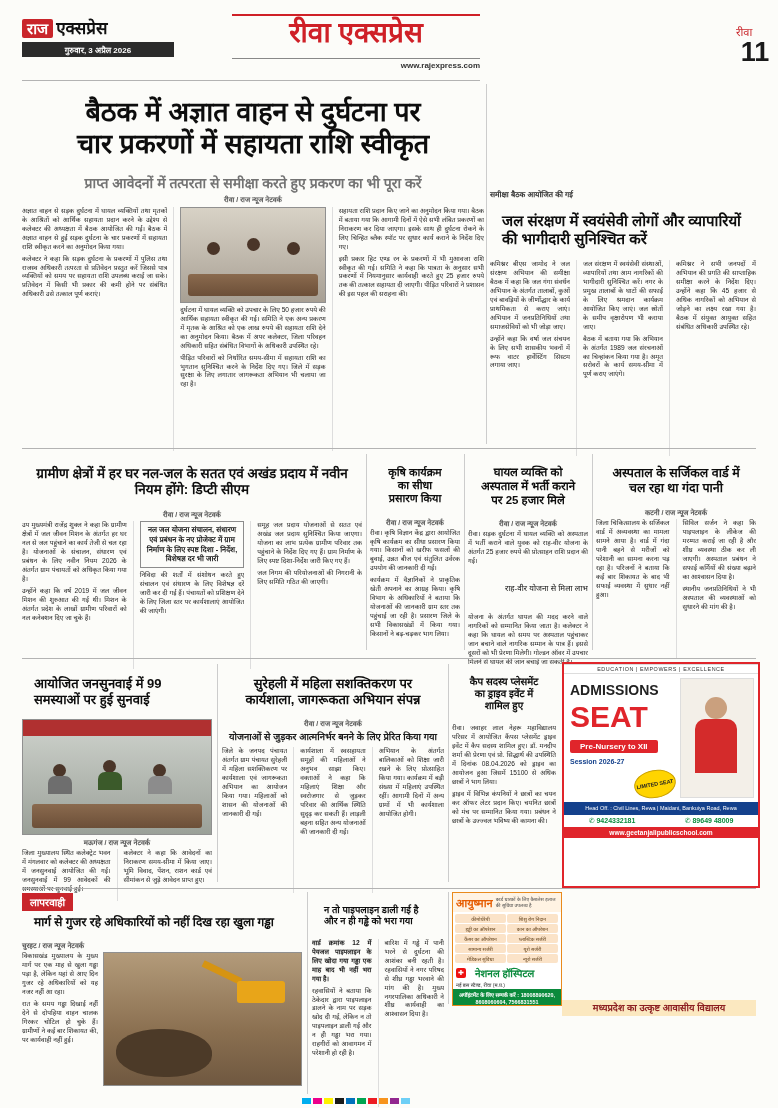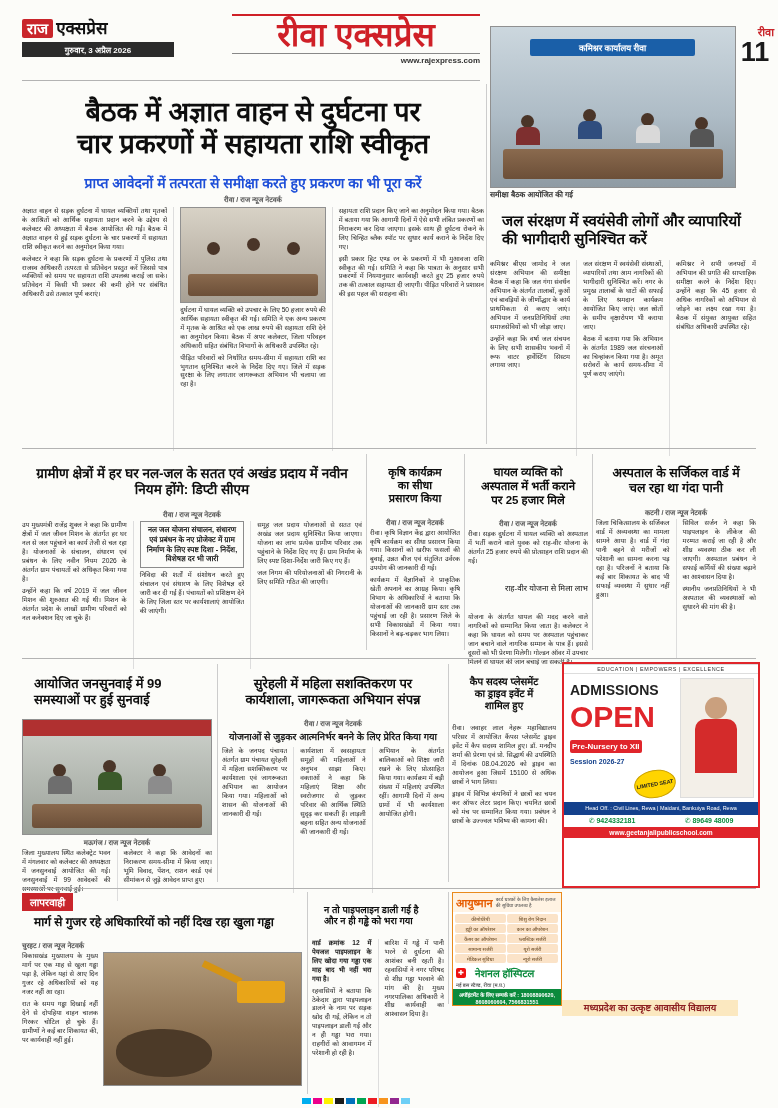--- a/index.html
+++ b/index.html
@@ -16,24 +16,24 @@
   .cols>div{flex:1;min-width:0;overflow:hidden}
   .cols>div+div{border-left:1px solid #ddd;margin-left:6px;padding-left:6px}
   .lede-bold{font-weight:bold}
   .crosshead{font-weight:normal;text-align:right;font-size:8px;margin:18px 0;color:#111}
   .boxed{border:1px solid #8c8c8c;padding:3px;font-size:7.4px;font-weight:bold;text-align:center;margin:0 0 3px;line-height:1.3}
   .kicker{background:#c9252b;color:#fff;font-weight:bold;font-size:10px;padding:2px 8px;display:inline-block}
   
   .brand-raj{background:#c9252b;color:#fff;font-weight:800;font-size:15px;padding:1px 5px;border-radius:2px}
   .brand-rest{font-weight:800;font-size:17px;color:#111;margin-left:3px}
   .brand-date{background:#2b2b2b;color:#fff;font-size:8px;text-align:center;margin-top:3px;padding:2px 0;font-weight:bold}
-  .masthead-title{color:#cf2027;font-weight:800;font-size:33px;text-align:center;line-height:1.05;
-                  border-top:2px solid #cf2027;border-bottom:1px solid #888;padding:2px 0 0}
+  .masthead-title{color:#cf2027;font-weight:800;font-size:28px;text-align:center;line-height:1.05;
+                  border-top:2px solid #cf2027;border-bottom:1px solid #888;padding:2px 0 11px}
   .masthead-web{font-size:8px;font-weight:bold;color:#333;text-align:right;margin-top:2px}
-  .city-tag{color:#c9252b;font-weight:700;font-size:11px;text-align:right}
+  .city-tag{color:#c9252b;font-weight:400;font-size:11px;text-align:left}
   .page-num{font-weight:800;font-size:27px;text-align:center;line-height:1}
   
   .photo{border:1px solid #909090;position:relative;overflow:hidden}
   .top-photo{background:linear-gradient(180deg,#ccd7de 0%,#aebcc6 55%,#8f9ba3 100%)}
   .sign{position:absolute;left:16%;top:12px;width:66%;background:#1a5fa8;color:#fff;font-size:8.5px;
         font-weight:bold;text-align:center;padding:3px 2px;border-radius:2px}
   .ph-table{position:absolute;left:5%;right:5%;bottom:8px;height:30px;background:linear-gradient(#8a6a4e,#6c4f38);border-radius:3px}
   .head{position:absolute;width:13px;height:13px;border-radius:50%;background:#4a3528}
   .torso{position:absolute;width:24px;height:18px;border-radius:7px 7px 0 0}
   .lead-photo{background:linear-gradient(180deg,#d8d2c6,#a8a094);height:94px;margin-bottom:3px}
@@ -46,21 +46,21 @@
   
   .gs{border:2px solid #e0252b;background:#fff;overflow:hidden}
   .gs-top{padding:3px 4px;display:flex;gap:4px;align-items:center}
   .gs-logo{width:20px;height:20px;border-radius:50%;background:#14418c;flex:0 0 auto}
   .gs-n1{color:#e0252b;font-weight:800;font-size:13px;line-height:1}
   .gs-n2{color:#14418c;font-weight:800;font-size:8px;letter-spacing:1px}
   .gs-tag{font-size:5.4px;letter-spacing:.6px;color:#333;border-top:1px solid #ddd;border-bottom:1px solid #ddd;text-align:center;padding:1px 0}
   .gs-mid{position:relative;height:128px}
   .gs-adm{position:absolute;left:6px;top:8px;font-weight:800;font-size:14px;color:#222}
   .gs-open{position:absolute;left:6px;top:26px;font-weight:900;font-size:30px;color:#e0252b}
-  .gs-ribbon{position:absolute;left:6px;top:66px;background:#e0252b;color:#fff;font-size:8px;font-weight:bold;padding:2px 2px;border-radius:2px}
+  .gs-ribbon{position:absolute;left:6px;top:66px;background:#e0252b;color:#fff;font-size:8px;font-weight:bold;padding:2px 10px;border-radius:2px}
   .gs-session{position:absolute;left:6px;top:84px;font-size:7px;font-weight:bold;color:#14418c}
   .kid-photo{position:absolute;right:4px;top:4px;width:72px;height:118px;background:#f3efe8;border:1px solid #ddd}
   .kid-head{position:absolute;left:24px;top:18px;width:22px;height:22px;border-radius:50%;background:#caa07e}
   .kid-body{position:absolute;left:14px;top:40px;width:42px;height:54px;border-radius:10px 10px 0 0;background:#d42b2b}
   .limited{position:absolute;left:70px;top:96px;width:40px;height:26px;background:#ffd400;border:1px solid #caa000;
            border-radius:50%;font-size:5.4px;font-weight:800;display:flex;align-items:center;justify-content:center;
            text-align:center;transform:rotate(-10deg);color:#222}
   .gs-addr{background:#14418c;color:#fff;font-size:5.5px;padding:3px 3px;text-align:center;line-height:1.3}
   .gs-phones{display:flex;justify-content:space-around;font-size:7px;font-weight:800;color:#0a8a3c;padding:2px 0;background:#fff}
   .gs-web{background:#e0252b;color:#fff;font-size:6.6px;font-weight:bold;text-align:center;padding:2px 0}
@@ -97,40 +97,28 @@
   <div class="a" style="left:232px;top:14px;width:248px">
     <div class="masthead-title">रीवा एक्सप्रेस</div>
     <div class="masthead-web">www.rajexpress.com</div>
   </div>
 
   <div class="a" style="left:736px;top:24px;width:38px">
     <div class="city-tag">रीवा</div>
     <div class="page-num">11</div>
   </div>
 
-  <div class="a photo top-photo" style="left:490px;top:26px;width:244px;height:160px">
-    <div class="sign">कमिश्नर कार्यालय रीवा</div>
-    <div class="ph-table"></div>
-    <div class="head" style="left:30px;top:88px"></div>
-    <div class="torso" style="left:25px;top:100px;background:#7e2f2f"></div>
-    <div class="head" style="left:92px;top:82px"></div>
-    <div class="torso" style="left:87px;top:94px;background:#2f4d7e"></div>
-    <div class="head" style="left:150px;top:86px"></div>
-    <div class="torso" style="left:145px;top:98px;background:#d9d9d9"></div>
-    <div class="head" style="left:204px;top:90px"></div>
-    <div class="torso" style="left:199px;top:102px;background:#555"></div>
-  </div>
   <div class="a" style="left:490px;top:189px;width:244px;font-size:7.5px;font-weight:bold;color:#333">समीक्षा बैठक आयोजित की गई</div>
 
   <div class="a" style="left:22px;top:84px;width:462px">
     <h1 style="font-size:27px;text-align:center">
       <span style="display:block">बैठक में अज्ञात वाहन से दुर्घटना पर</span>
       <span style="display:block">चार प्रकरणों में सहायता राशि स्वीकृत</span>
     </h1>
-    <div style="font-size:14px;font-weight:bold;color:#1d4ed8;text-align:center;margin-top:5px">प्राप्त आवेदनों में तत्परता से समीक्षा करते हुए प्रकरण का भी पूरा करें</div>
+    <div style="font-size:14px;font-weight:bold;color:#737373;text-align:center;margin-top:5px">प्राप्त आवेदनों में तत्परता से समीक्षा करते हुए प्रकरण का भी पूरा करें</div>
     <div class="by">रीवा / राज न्यूज नेटवर्क</div>
     <div class="cols bt" style="height:244px;margin-top:3px">
       <div>
         <p>अज्ञात वाहन से सड़क दुर्घटना में घायल व्यक्तियों तथा मृतकों के आश्रितों को आर्थिक सहायता प्रदान करने के उद्देश्य से कलेक्टर की अध्यक्षता में बैठक आयोजित की गई। बैठक में अज्ञात वाहन से हुई सड़क दुर्घटना के चार प्रकरणों में सहायता राशि स्वीकृत करने का अनुमोदन किया गया।</p>
         <p>कलेक्टर ने कहा कि सड़क दुर्घटना के प्रकरणों में पुलिस तथा राजस्व अधिकारी तत्परता से प्रतिवेदन प्रस्तुत करें जिससे पात्र व्यक्तियों को समय पर सहायता राशि उपलब्ध कराई जा सके। प्रतिवेदन में किसी भी प्रकार की कमी होने पर संबंधित अधिकारी उसे तत्काल पूर्ण कराएं।</p>
       </div>
       <div>
         <div class="photo lead-photo">
           <div class="ph-table" style="height:22px;bottom:6px"></div>
           <div class="head" style="left:26px;top:34px"></div>
@@ -270,21 +258,21 @@
     <div class="bt" style="height:182px;margin-top:3px">
       <p>रीवा। जवाहर लाल नेहरू महाविद्यालय परिसर में आयोजित कैंपस प्लेसमेंट ड्राइव इवेंट में कैप सदस्य शामिल हुए। डॉ. मनदीप शर्मा की प्रेरणा एवं प्रो. सिद्धार्थ की उपस्थिति में दिनांक 08.04.2026 को ड्राइव का आयोजन हुआ जिसमें 15100 से अधिक छात्रों ने भाग लिया।</p>
       <p>ड्राइव में विभिन्न कंपनियों ने छात्रों का चयन कर ऑफर लेटर प्रदान किए। चयनित छात्रों को मंच पर सम्मानित किया गया। प्रबंधन ने छात्रों के उज्ज्वल भविष्य की कामना की।</p>
     </div>
   </div>
 
   <div class="a gs" style="left:562px;top:662px;width:194px;height:222px">
     <div class="gs-tag">EDUCATION | EMPOWERS | EXCELLENCE</div>
     <div class="gs-mid">
       <div class="gs-adm">ADMISSIONS</div>
-      <div class="gs-open">OPEN</div>
+      <div class="gs-open">SEAT</div>
       <div class="gs-ribbon">Pre-Nursery to XII</div>
       <div class="gs-session">Session 2026-27</div>
       <div class="kid-photo">
         <div class="kid-head"></div>
         <div class="kid-body"></div>
       </div>
       <div class="limited">LIMITED SEAT</div>
     </div>
     <div class="gs-addr">Head Off. : Civil Lines, Rewa | Maidani, Bankuiya Road, Rewa</div>
     <div class="gs-phones">
@@ -349,21 +337,21 @@
       <span class="nh-cross">✚</span>
       <span class="nh-name">नेशनल हॉस्पिटल</span>
     </div>
     <div class="nh-sub">नई बस स्टैण्ड, रीवा (म.प्र.)</div>
     <div class="nh-call">
       <span>अपॉइंटमेंट के लिए सम्पर्क करें :</span>
       <span>18008890620, 8608060604, 7566831551</span>
     </div>
   </div>
 
-  <div class="a gk-strip" style="left:562px;top:1000px;width:176px;height:16px">मध्यप्रदेश का उत्कृष्ट आवासीय विद्यालय</div>
+  <div class="a gk-strip" style="left:562px;top:1000px;width:194px;height:16px">मध्यप्रदेश का उत्कृष्ट आवासीय विद्यालय</div>
 
   <div class="vrule" style="left:307px;top:892px;height:202px"></div>
   <div class="vrule" style="left:448px;top:892px;height:112px"></div>
 
   <div class="a cstrip" style="left:302px;top:1098px">
     <span style="background:#00aeef"></span>
     <span style="background:#ec008c"></span>
     <span style="background:#fff200"></span>
     <span style="background:#1a1a1a"></span>
     <span style="background:#0072bc"></span>

